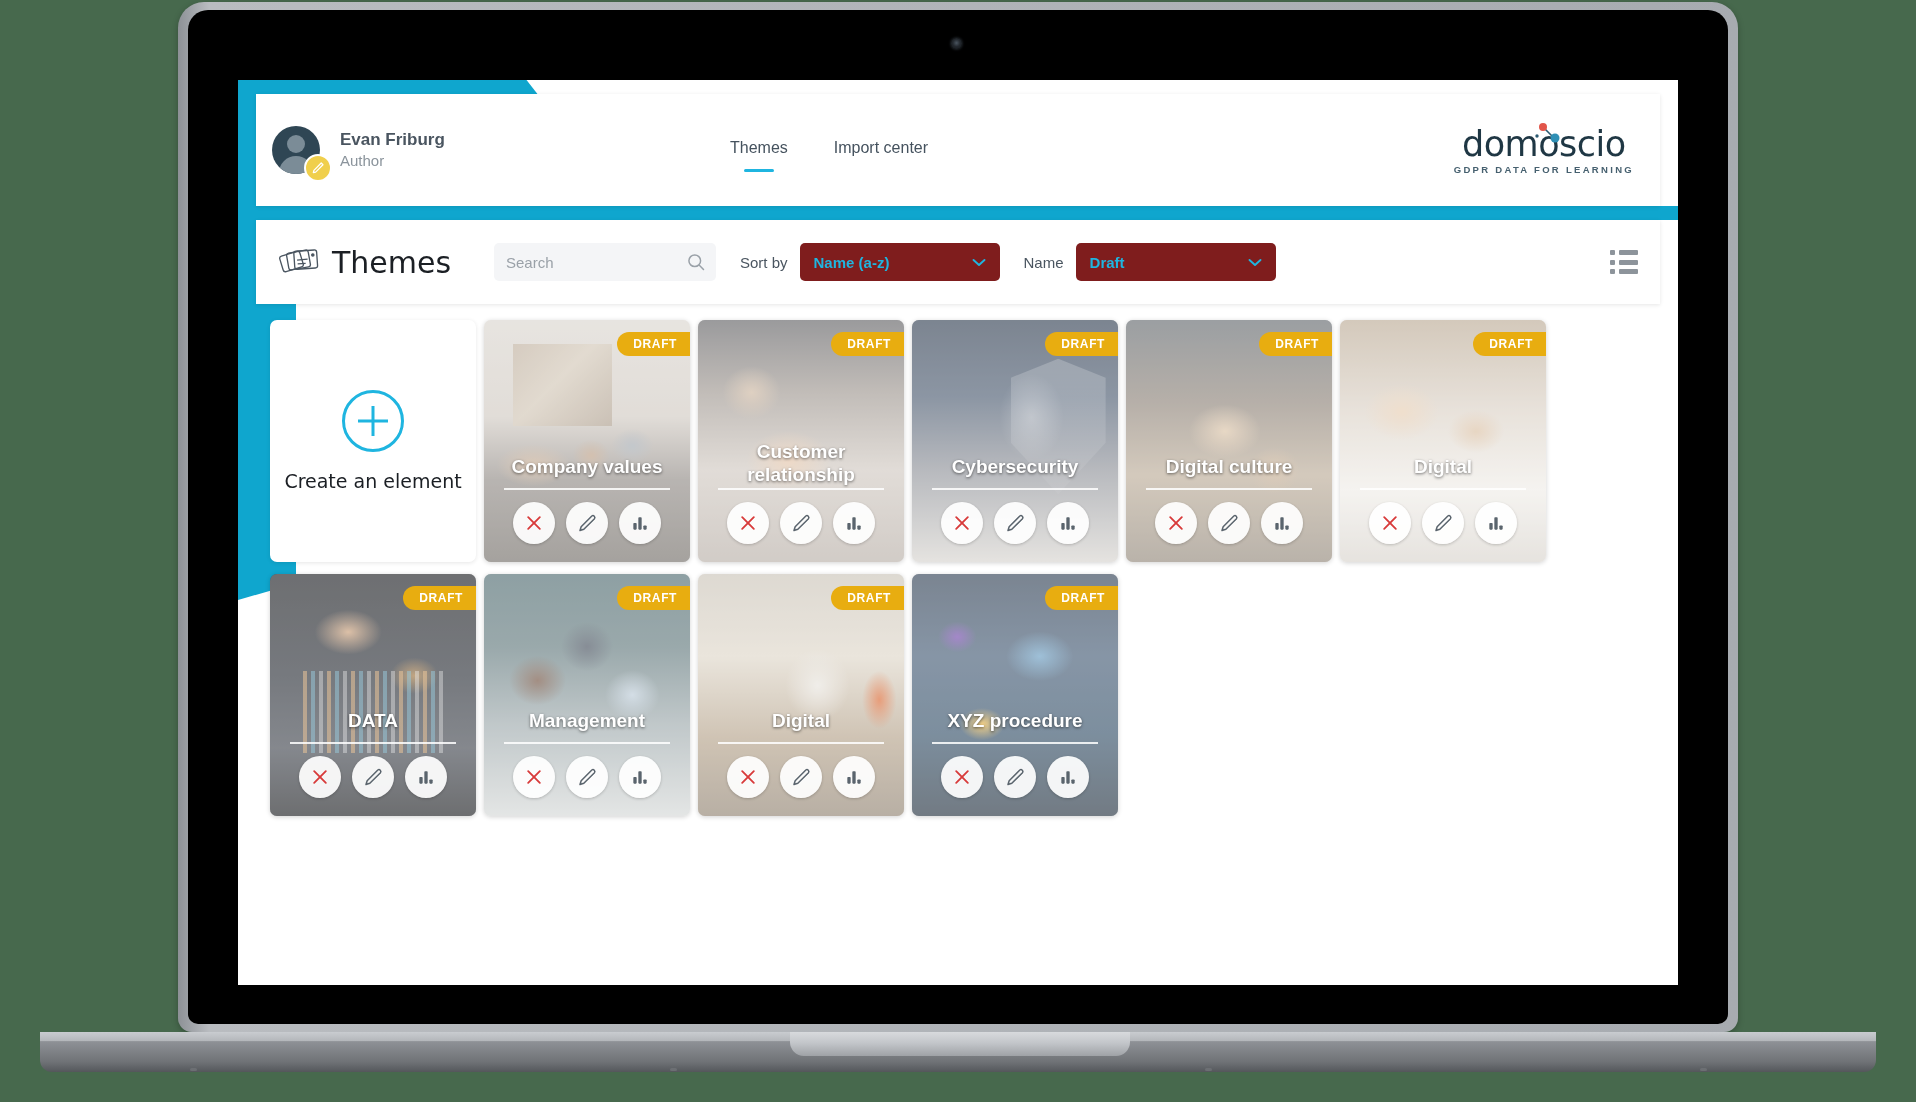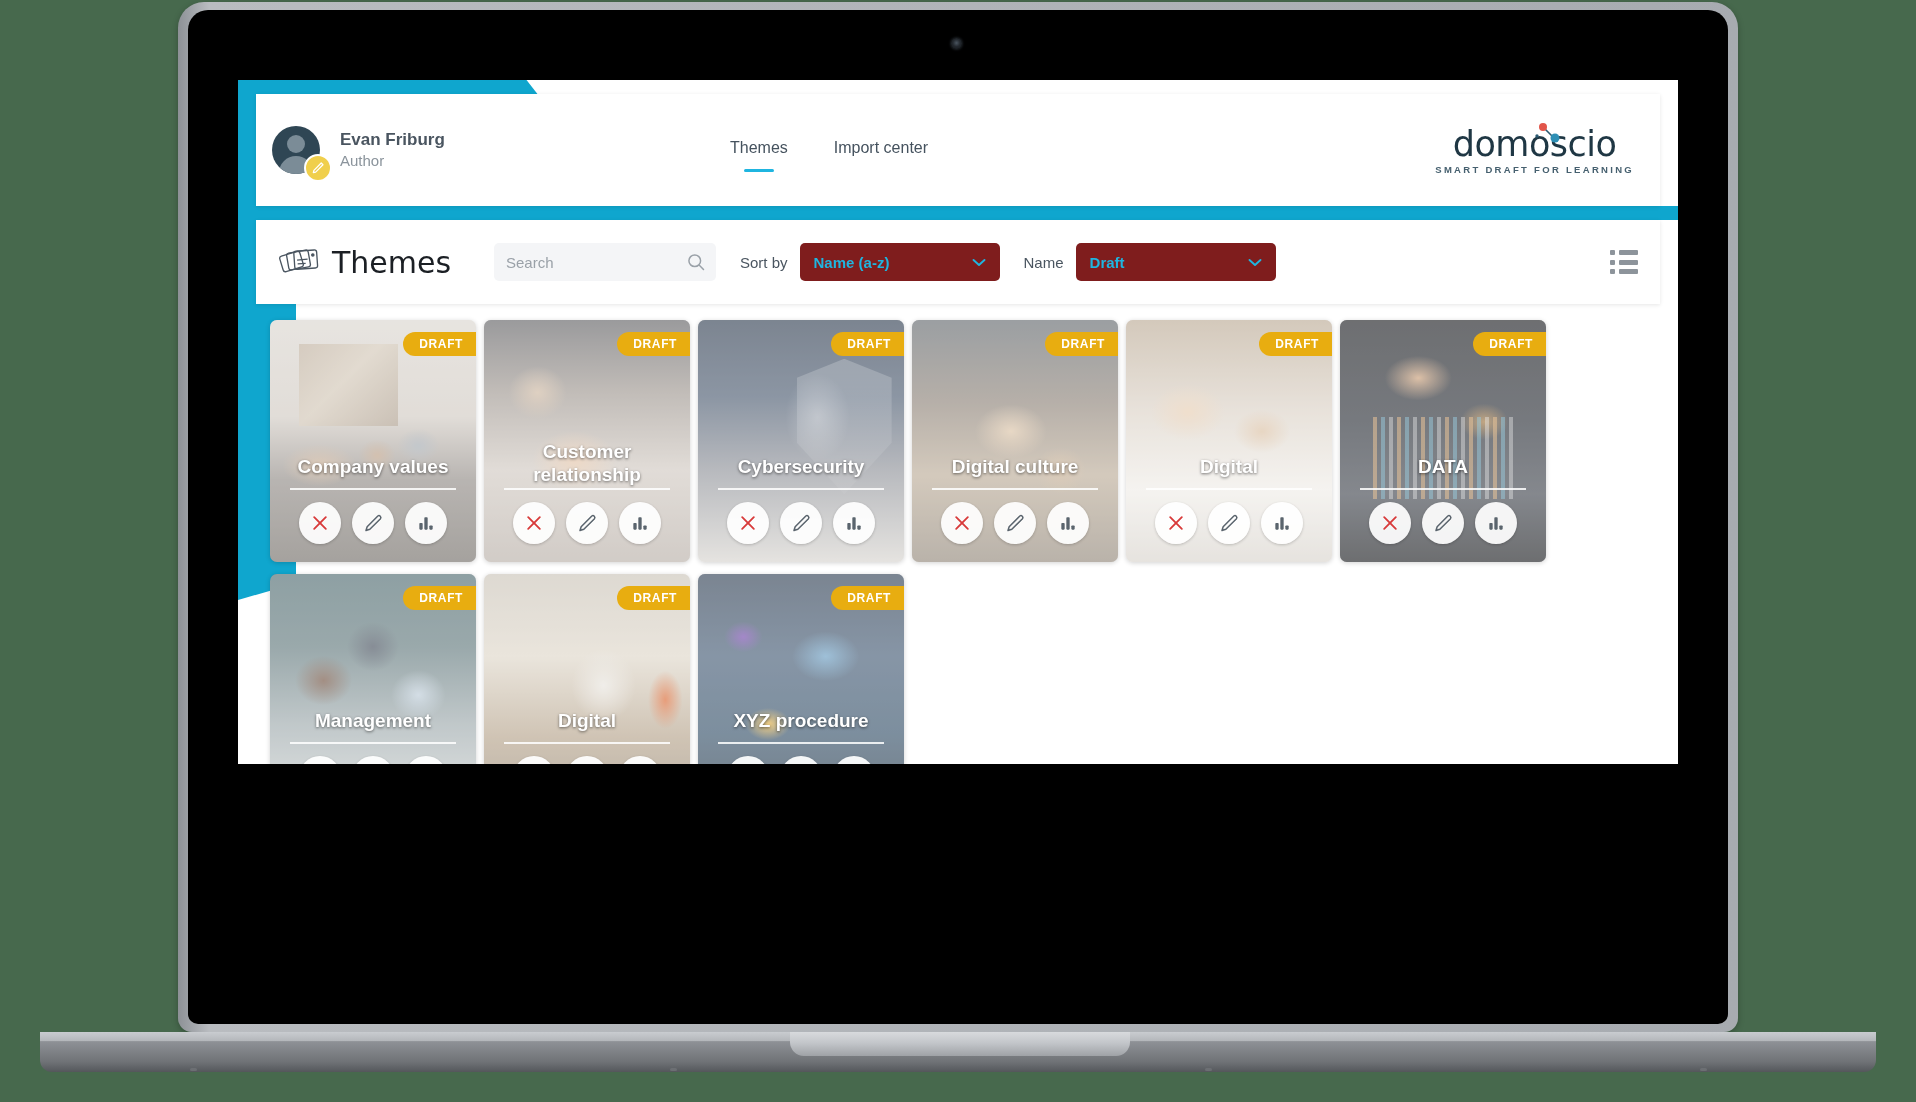--- a/index.html
+++ b/index.html
@@ -31,21 +31,21 @@
     position: absolute;
     left: 951px; top: 38px;
     width: 11px; height: 11px;
     border-radius: 50%;
     background: radial-gradient(circle at 50% 45%, #4a5560 0%, #23282e 45%, #101316 100%);
     box-shadow: 0 0 3px rgba(120,140,160,.45);
   }
   .screen-area {
     position: absolute;
     left: 238px; top: 80px;
-    width: 1440px; height: 684px;
+    width: 1440px; height: 905px;
     background: #fff;
     overflow: hidden;
   }
   .laptop-base {
     position: absolute;
     left: 40px; top: 1032px;
     width: 1836px; height: 40px;
     background: linear-gradient(to bottom,#c9ccd0 0%, #b4b7bb 22%, #8e9196 24%, #6f7276 75%, #54575b 100%);
     border-radius: 0 0 12px 12px;
   }
@@ -346,21 +346,21 @@
     </nav>
 
     <div class="logo">
       <div class="logo-word">domoscio</div>
       <svg class="logo-node" style="right:70px; top:-3px; width:30px; height:22px;" viewBox="0 0 30 22">
         <line x1="9" y1="5" x2="20" y2="16" stroke="#2b5a72" stroke-width="1.6"></line>
         <circle cx="9" cy="5" r="4" fill="#e2554a"></circle>
         <circle cx="21" cy="16" r="4.5" fill="#2e8fb5"></circle>
         <circle cx="3" cy="14" r="1.7" fill="#2b5a72"></circle>
       </svg>
-      <div class="logo-tag">SMART DRAFT FOR LEARNING</div>
+      <div class="logo-tag">GDPR DATA FOR LEARNING</div>
     </div>
   </div>
 
   <div class="toolbar-card">
 
     <div class="themes-title-wrap">
       <svg class="cards-icon" viewBox="0 0 44 42" fill="none" stroke="#4a5560" stroke-width="1.4">
         <rect x="3" y="12" width="22" height="17" rx="2.5" transform="rotate(-17 14 20)"></rect>
         <rect x="10" y="10" width="23" height="18" rx="2.5" transform="rotate(-10 21 19)"></rect>
         <rect x="17" y="9" width="24" height="19" rx="2.5" transform="rotate(-4 29 18)" stroke-dasharray="0"></rect>
@@ -406,20 +406,24 @@
         </div>
       <div class="vm-row">
           <span class="vm-dot"></span>
           <span class="vm-bar"></span>
         </div>
     </div>
   </div>
 
   <div class="grid">
 
+    <div class="card card-create">
+      <div class="plus-circle"></div>
+      <div class="create-label">Create an element</div>
+    </div>
 
   <div class="card card-theme">
         <div class="card-bg bg-company"></div>
         <div class="card-veil"></div>
         <div class="badge">DRAFT</div>
         <div class="card-title">Company values</div>
         <div class="card-rule"></div>
         <div class="card-actions">
           <div class="act">
             <svg viewBox="0 0 24 24" fill="none" stroke="#d83a3a" stroke-width="2.2" stroke-linecap="round">

